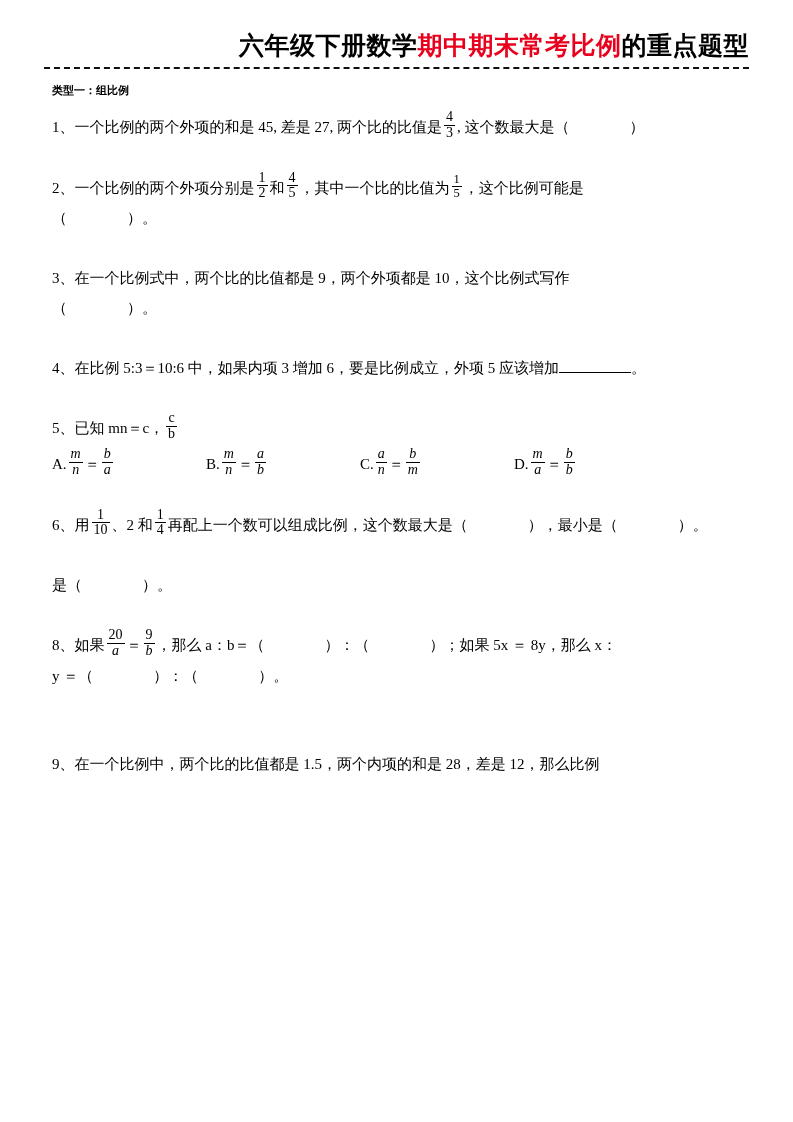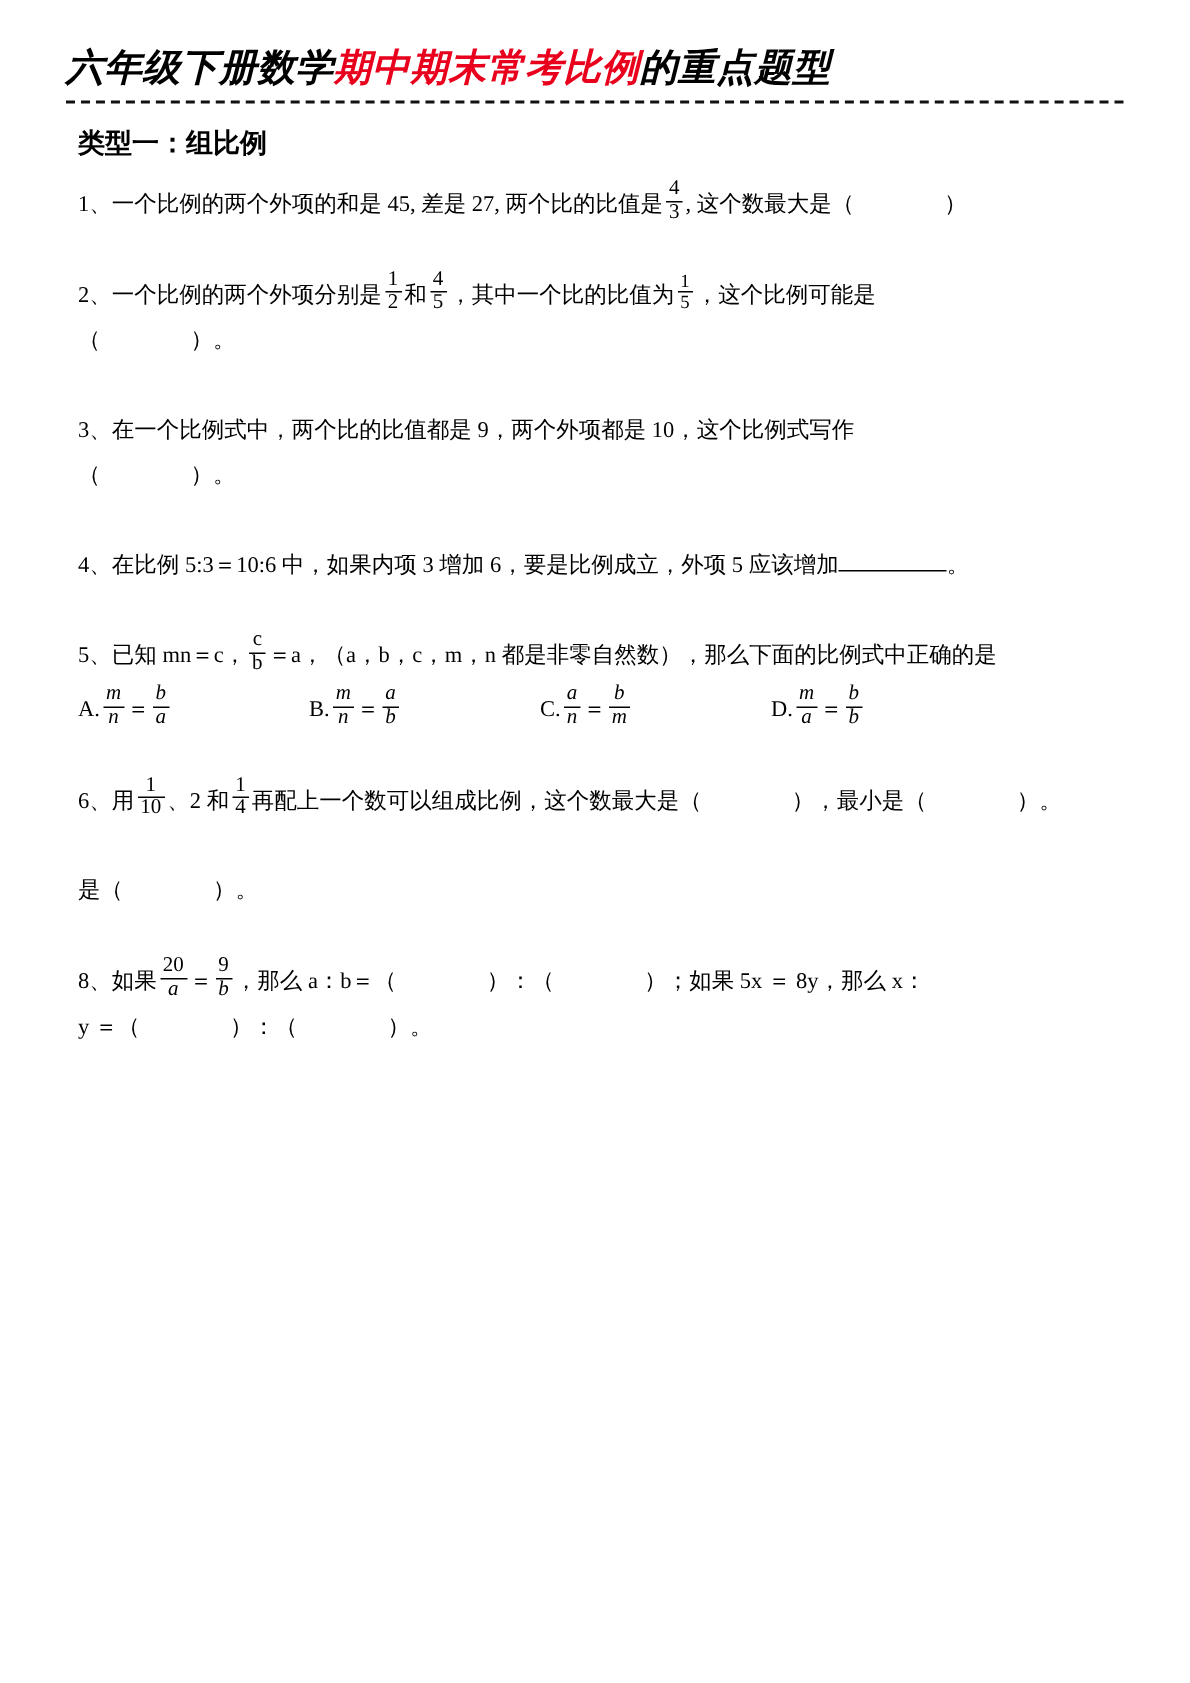--- a/index.html
+++ b/index.html
@@ -17,42 +17,41 @@
   }
   .page {
     width: 793px;
     height: 1122px;
     box-sizing: border-box;
     padding: 30px 44px 0 44px;
     position: relative;
   }
   
   .title-wrap {
-    text-align: left;
+    text-align: right;
     padding-bottom: 6px;
     border-bottom: 2px dashed #111;
     margin-bottom: 14px;
-    font-style: italic;
   }
   .title {
     font-family: "Liberation Sans", "DejaVu Sans", sans-serif;
     font-weight: bold;
     font-size: 25px;
     letter-spacing: 0.5px;
     white-space: nowrap;
     line-height: 1.25;
   }
   .title .red {
     color: #e8001c;
   }
   
   .section-heading {
     font-family: Liberation Serif, serif;
     font-weight: bold;
-    font-size: 18px;
+    font-size: 11px;
     margin: 4px 0 14px 8px;
   }
   
   .q {
     font-size: 15px;
     line-height: 30px;
     margin: 0 0 30px 8px;
     padding-right: 4px;
   }
   .q-line { display: block; }
@@ -135,21 +134,21 @@
       <span>（</span><span class="blank-paren"></span><span>）。</span>
     </span>
   </div>
 
   <div class="q">
     <span>4、</span><span>在比例 5:3＝10:6 中，如果内项 3 增加 6，要是比例成立，外项 5 应该增加</span><span class="ul ul-70"></span><span>。</span>
   </div>
 
   <div class="q">
     <span class="q-line">
-      <span>5、</span><span>已知 mn＝c，</span><span class="frac"><span class="num">c</span><span class="den">b</span></span><span>＝a，（a，b，c，m，n 都是非零自然数），那么下面的比例式中正确的是</span>
+      <span>5、</span><span>已知 mn＝c，</span><span class="frac"><span class="num">c</span><span class="den">b</span></span>
     </span>
     <span class="choices">
       <span class="choice"><span>A.</span><span class="frac"><span class="num var-i">m</span><span class="den var-i">n</span></span><span>＝</span><span class="frac"><span class="num var-i">b</span><span class="den var-i">a</span></span></span><span class="sp-wide"></span><span class="choice"><span>B.</span><span class="frac"><span class="num var-i">m</span><span class="den var-i">n</span></span><span>＝</span><span class="frac"><span class="num var-i">a</span><span class="den var-i">b</span></span></span><span class="sp-wide"></span><span class="choice"><span>C.</span><span class="frac"><span class="num var-i">a</span><span class="den var-i">n</span></span><span>＝</span><span class="frac"><span class="num var-i">b</span><span class="den var-i">m</span></span></span><span class="sp-wide"></span><span class="choice"><span>D.</span><span class="frac"><span class="num var-i">m</span><span class="den var-i">a</span></span><span>＝</span><span class="frac"><span class="num var-i">b</span><span class="den var-i">b</span></span></span>
     </span>
   </div>
 
   <div class="q">
     <span>6、</span><span>用</span><span class="frac"><span class="num">1</span><span class="den">10</span></span><span>、2 和</span><span class="frac"><span class="num">1</span><span class="den">4</span></span><span>再配上一个数可以组成比例，这个数最大是（</span><span class="blank-paren"></span><span>），最小是（</span><span class="blank-paren"></span><span>）。</span>
   </div>
 
@@ -162,15 +161,18 @@
   <div class="q">
     <span class="q-line">
       <span>8、</span><span>如果</span><span class="frac"><span class="num">20</span><span class="den var-i">a</span></span><span>＝</span><span class="frac"><span class="num">9</span><span class="den var-i">b</span></span><span>，那么 a：b＝（</span><span class="blank-paren"></span><span>）：（</span><span class="blank-paren"></span><span>）；如果 5x ＝ 8y，那么 x：</span>
     </span>
     <span class="q-line">
       <span>y ＝（</span><span class="blank-paren"></span><span>）：（</span><span class="blank-paren"></span><span>）。</span>
     </span>
   </div>
 
   <div class="q" style="margin-top:58px;">
+    <span class="q-line">
+      <span>9、</span><span>在一个比例中，两个比的比值都是 1.5，两个内项的和是 28，差是 12，那么比例</span>
+    </span>
   </div>
 
 </div>
 
 </body></html>

